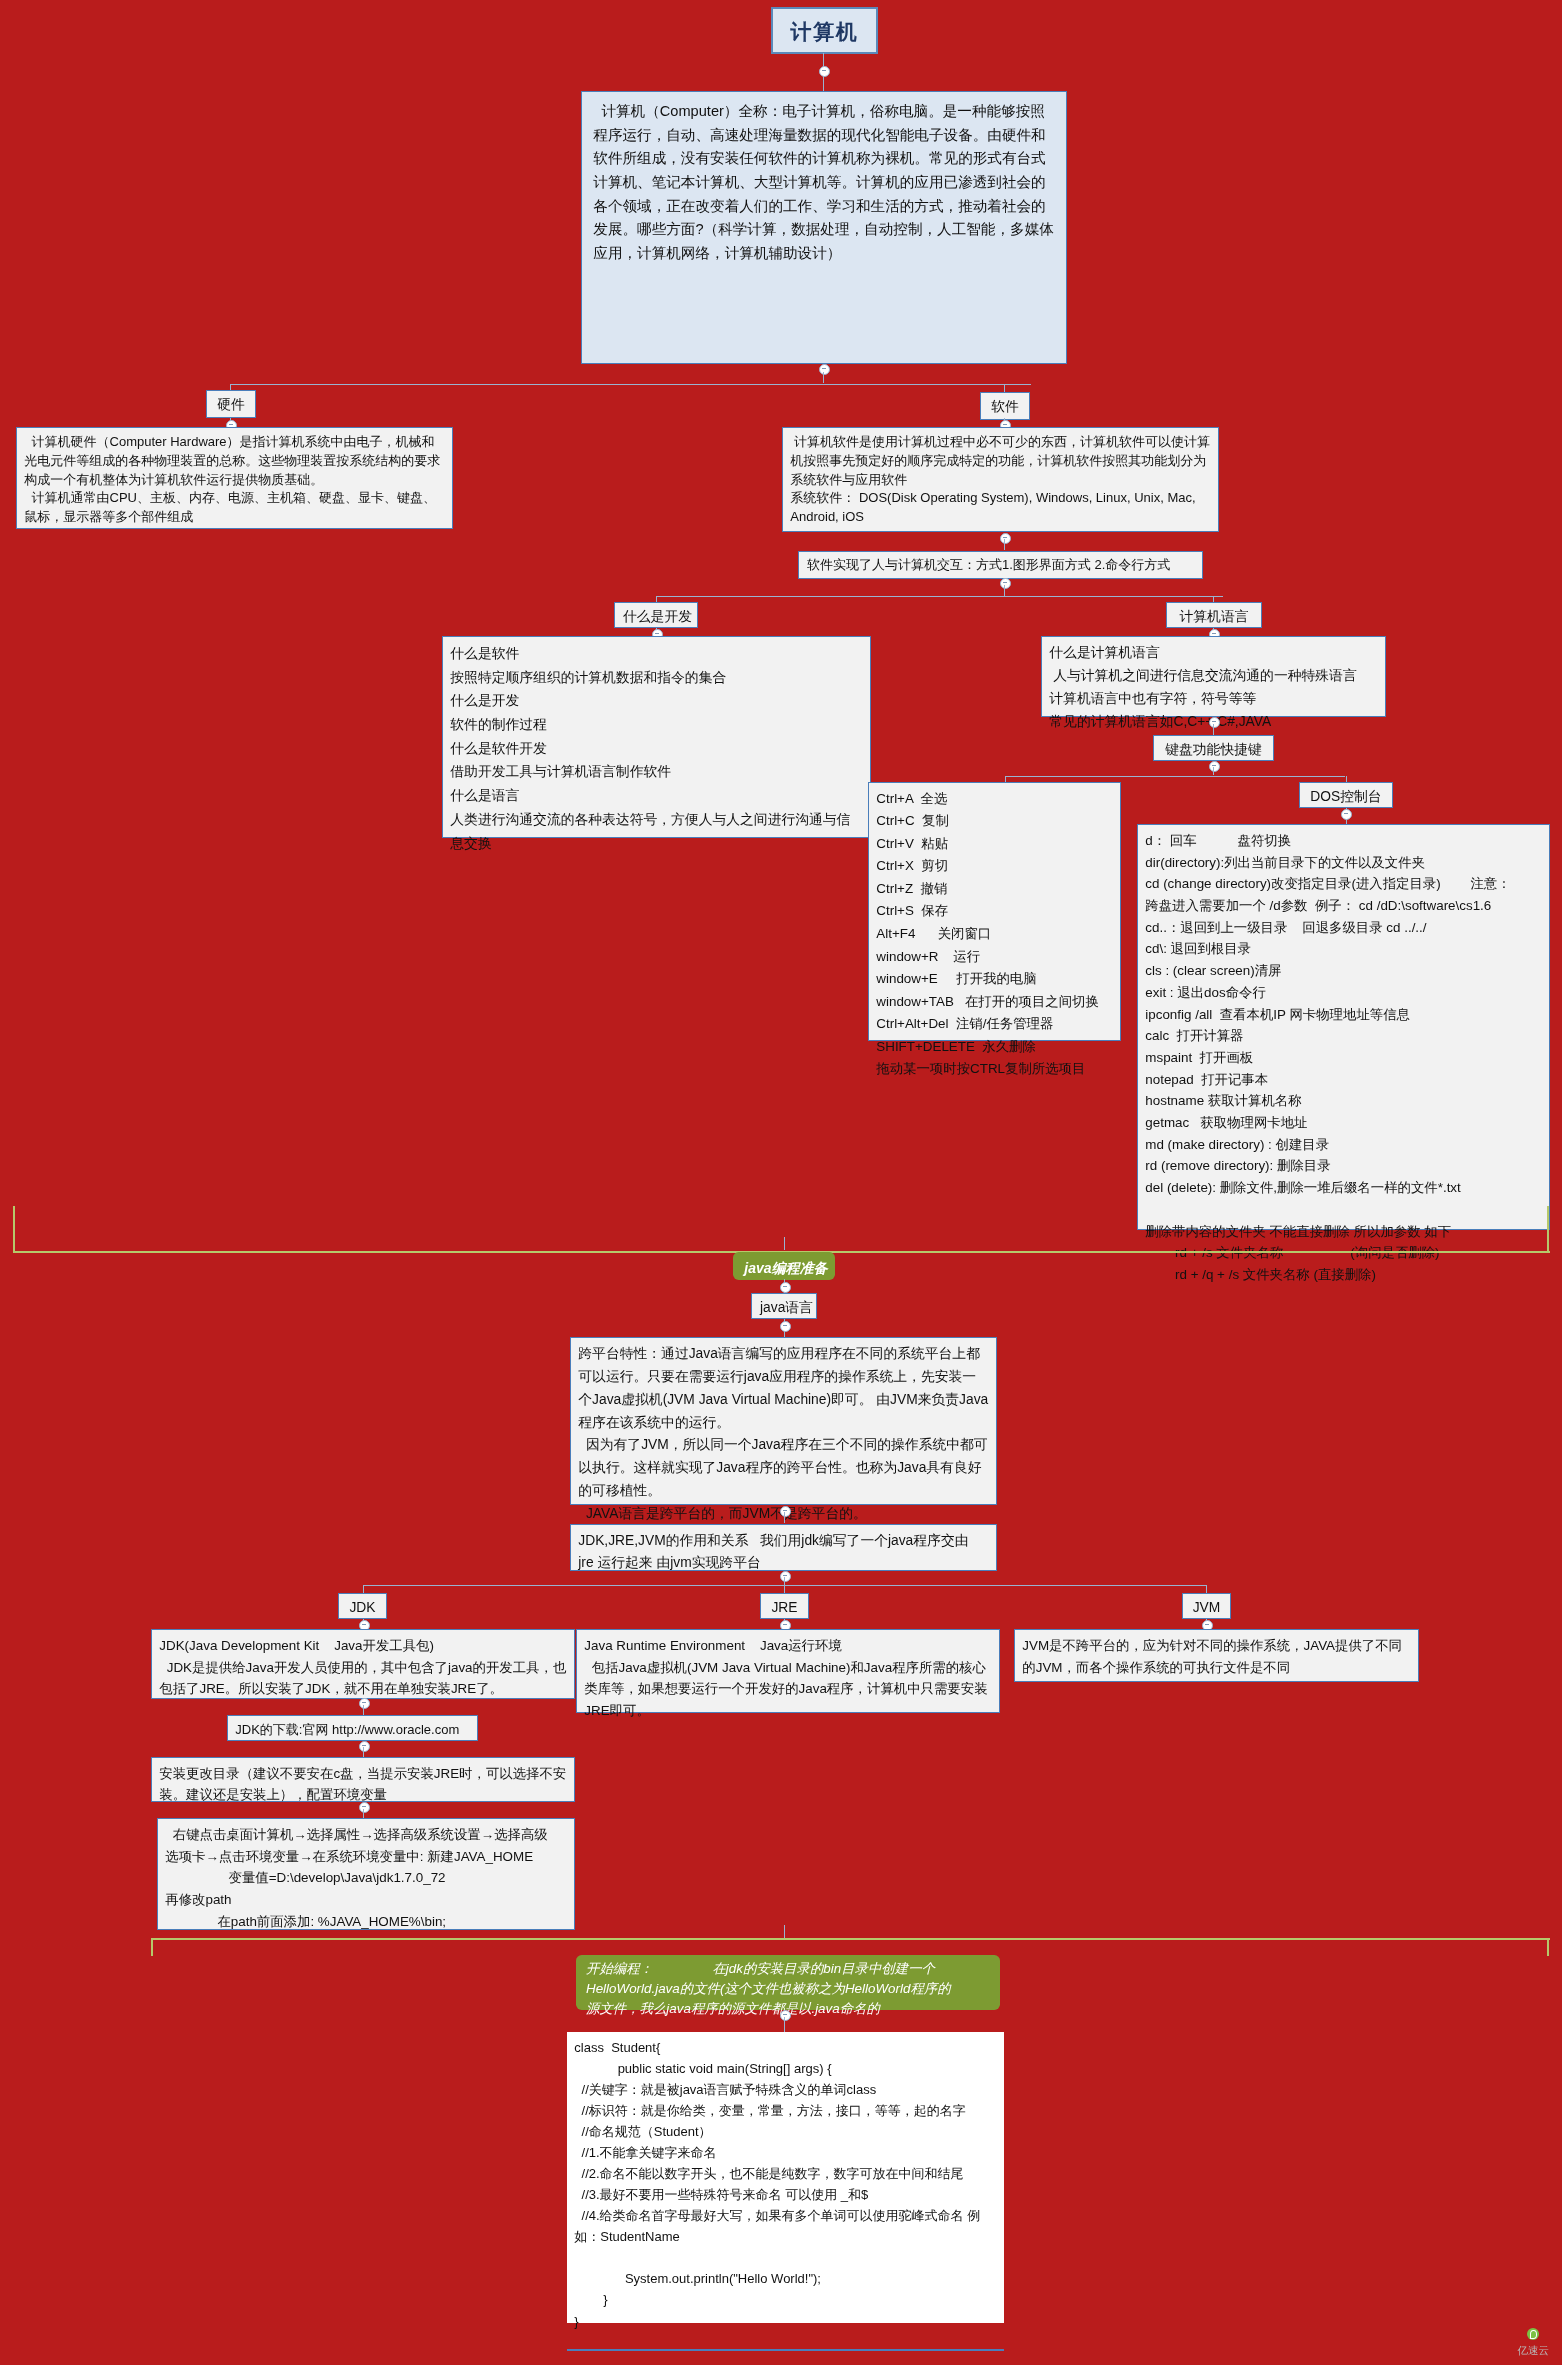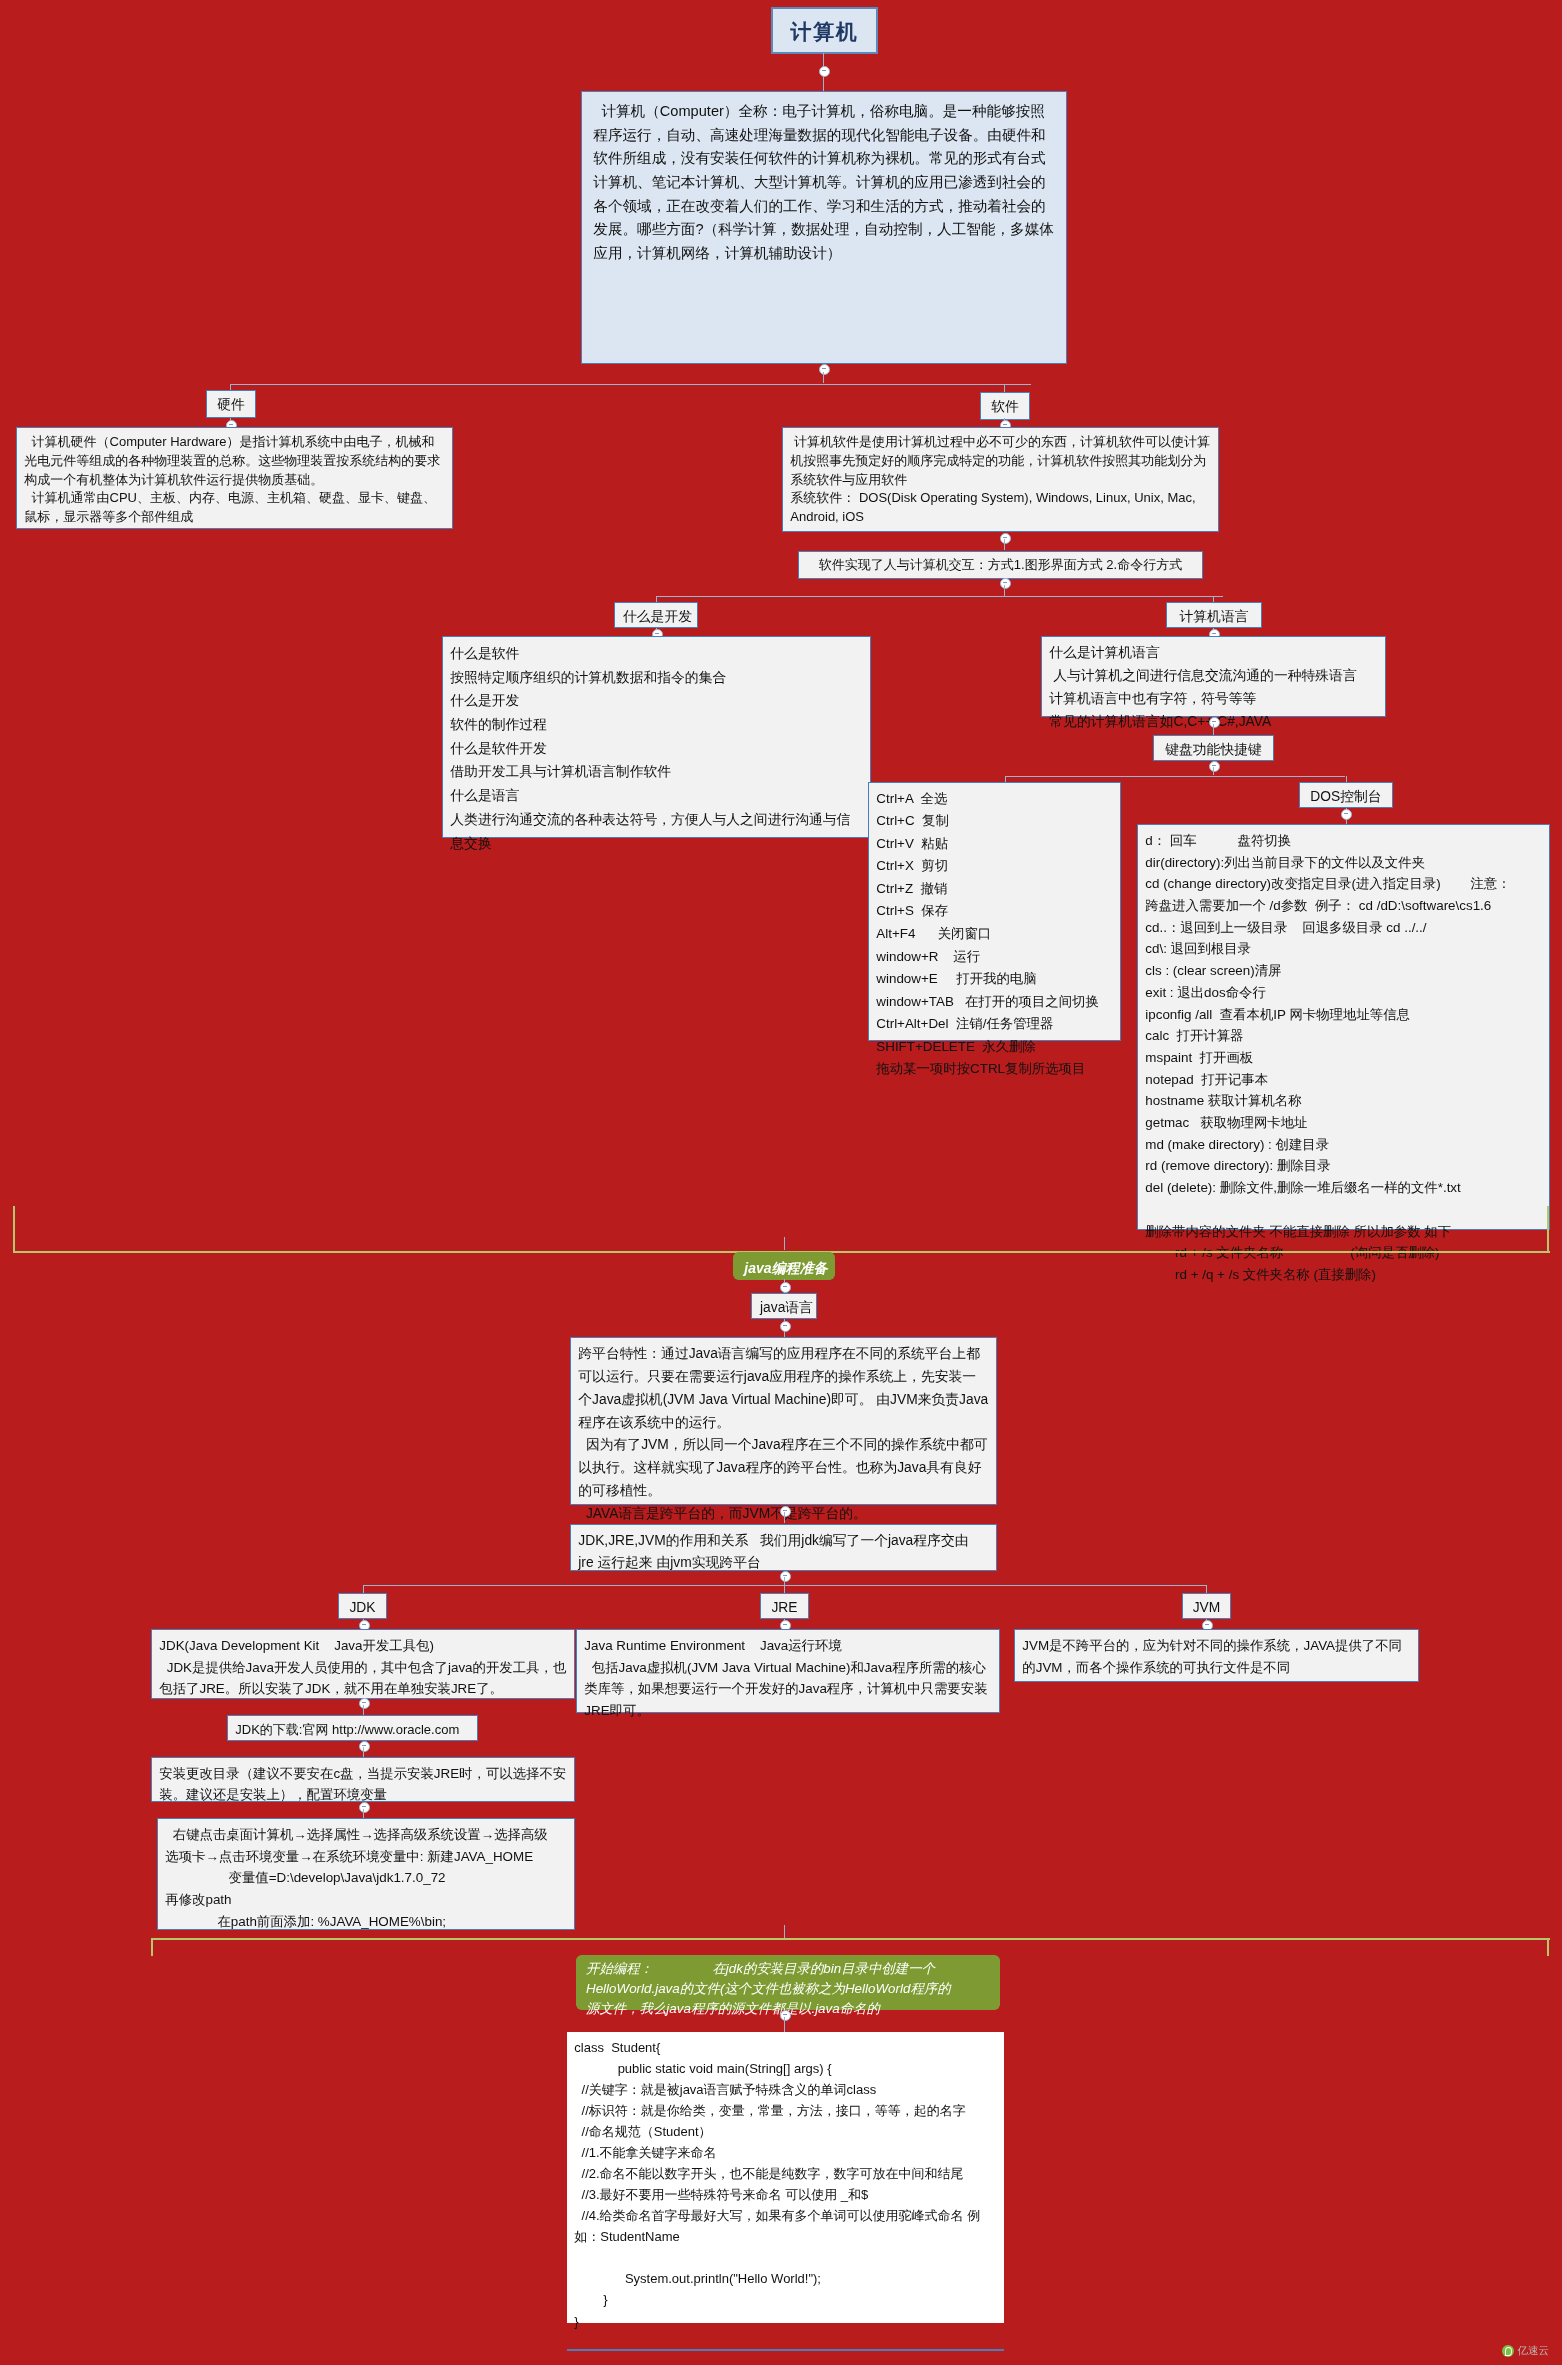--- a/index.html
+++ b/index.html
@@ -123,20 +123,21 @@
   
   #watermark {
     position: absolute;
     right: 13px;
     bottom: 8px;
     display: flex;
     align-items: center;
     gap: 4px;
     font-size: 10.5px;
     color: #b9b9b9;
+    flex-direction: column;
   }
   #watermark .wm-dot {
     width: 12px;
     height: 12px;
     border-radius: 50%;
     background: #7ac143;
     display: inline-block;
     position: relative;
   }
   #watermark .wm-dot::after {
@@ -184,21 +185,21 @@
   <div class="node chip" style="left:980px; top:392px; width:50px; height:27.5px;">软件</div>
   <div class="vline" style="left:1004px; top:418px; height:24px;"></div>
   <div class="collapse" style="left:1000px; top:420px;"></div>
 
   <div class="node plain" style="left:782px; top:427px; width:437px; height:105px;"> 计算机软件是使用计算机过程中必不可少的东西，计算机软件可以使计算机按照事先预定好的顺序完成特定的功能，计算机软件按照其功能划分为系统软件与应用软件
 系统软件： DOS(Disk Operating System), Windows, Linux, Unix, Mac, Android, iOS</div>
 
   <div class="collapse" style="left:1000px; top:533px;"></div>
   <div class="vline" style="left:1004px; top:539px; height:11.3px;"></div>
 
-  <div class="node plain" style="left:798px; top:551px; width:405px; height:27.5px; text-align:center; padding:4px 8px;">软件实现了人与计算机交互：方式1.图形界面方式 2.命令行方式</div>
+  <div class="node plain" style="left:798px; top:551px; width:405px; height:27.5px; text-align:left; padding:4px 8px;">软件实现了人与计算机交互：方式1.图形界面方式 2.命令行方式</div>
 
   <div class="collapse" style="left:1000px; top:578px;"></div>
   <div class="vline" style="left:1004px; top:585px; height:11.3px;"></div>
   <div class="hline" style="left:656px; top:596px; width:567px;"></div>
   <div class="vline" style="left:656px; top:596px; height:8px;"></div>
   <div class="vline" style="left:1213px; top:596px; height:8px;"></div>
 
   <div class="node chip" style="left:614px; top:602px; width:84px; height:26px;">什么是开发</div>
   <div class="vline" style="left:656px; top:628px; height:18px;"></div>
   <div class="collapse" style="left:652px; top:629px;"></div>

